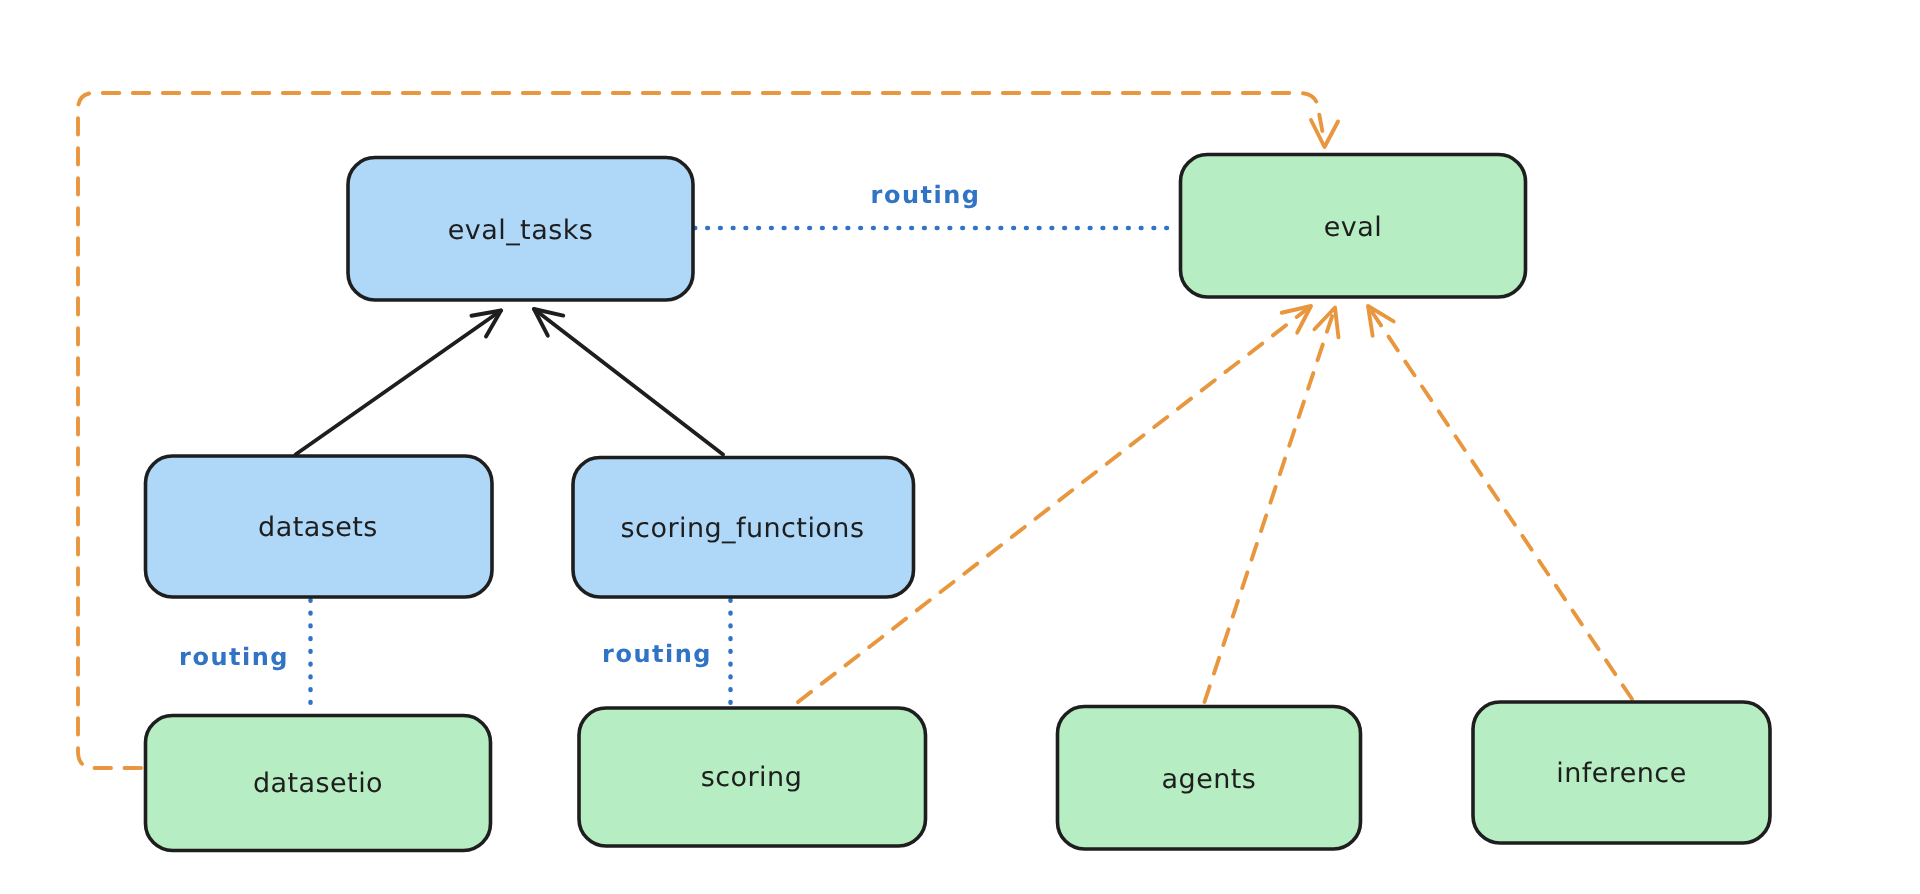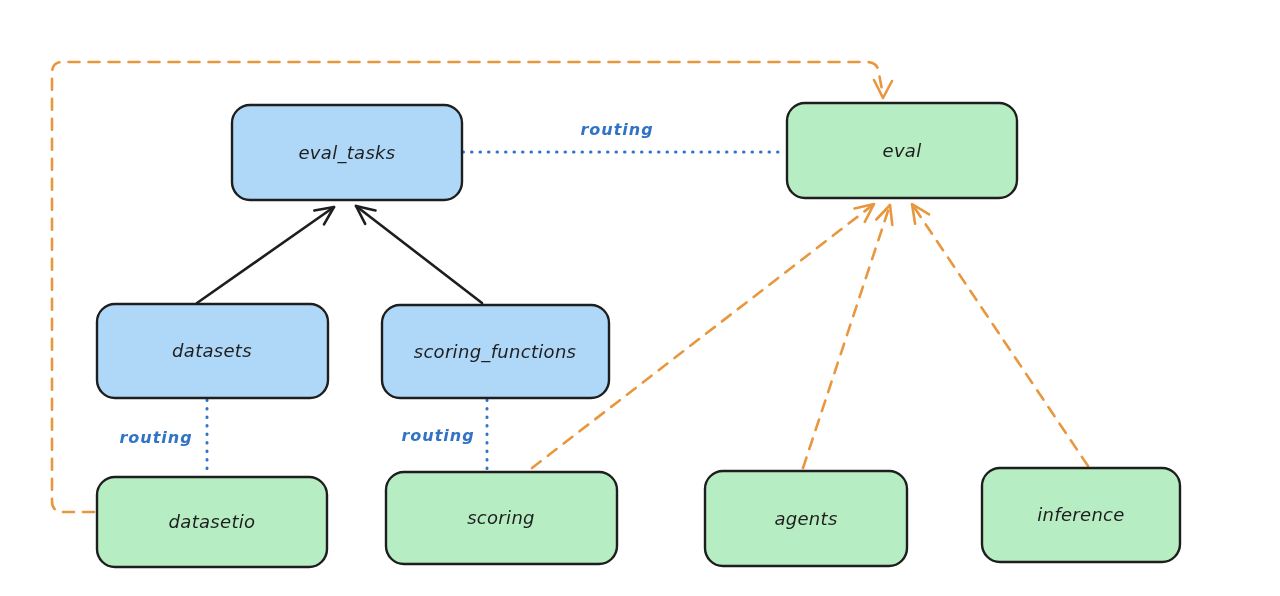--- a/index.html
+++ b/index.html
@@ -3,21 +3,20 @@
 <meta charset="utf-8">
 <style>
   html, body { margin: 0; padding: 0; background: #ffffff; }
   .canvas {
     position: relative;
     width: 1280px;
     height: 596px;
     background: var(--background, #ffffff);
     font-family: "DejaVu Sans", sans-serif;
     overflow: hidden;
-    font-style: italic;
   }
   svg { display: block; }
   .node-rect { stroke: var(--stroke, #1e1e1e); stroke-width: 2.4; }
   .node-rect.api { fill: var(--api-fill, #aed7f8); }
   .node-rect.provider { fill: var(--provider-fill, #b7edc2); }
   .node-label {
     fill: var(--stroke, #1e1e1e);
     font-family: "DejaVu Sans", sans-serif;
     font-size: 18px;
     text-anchor: middle;

